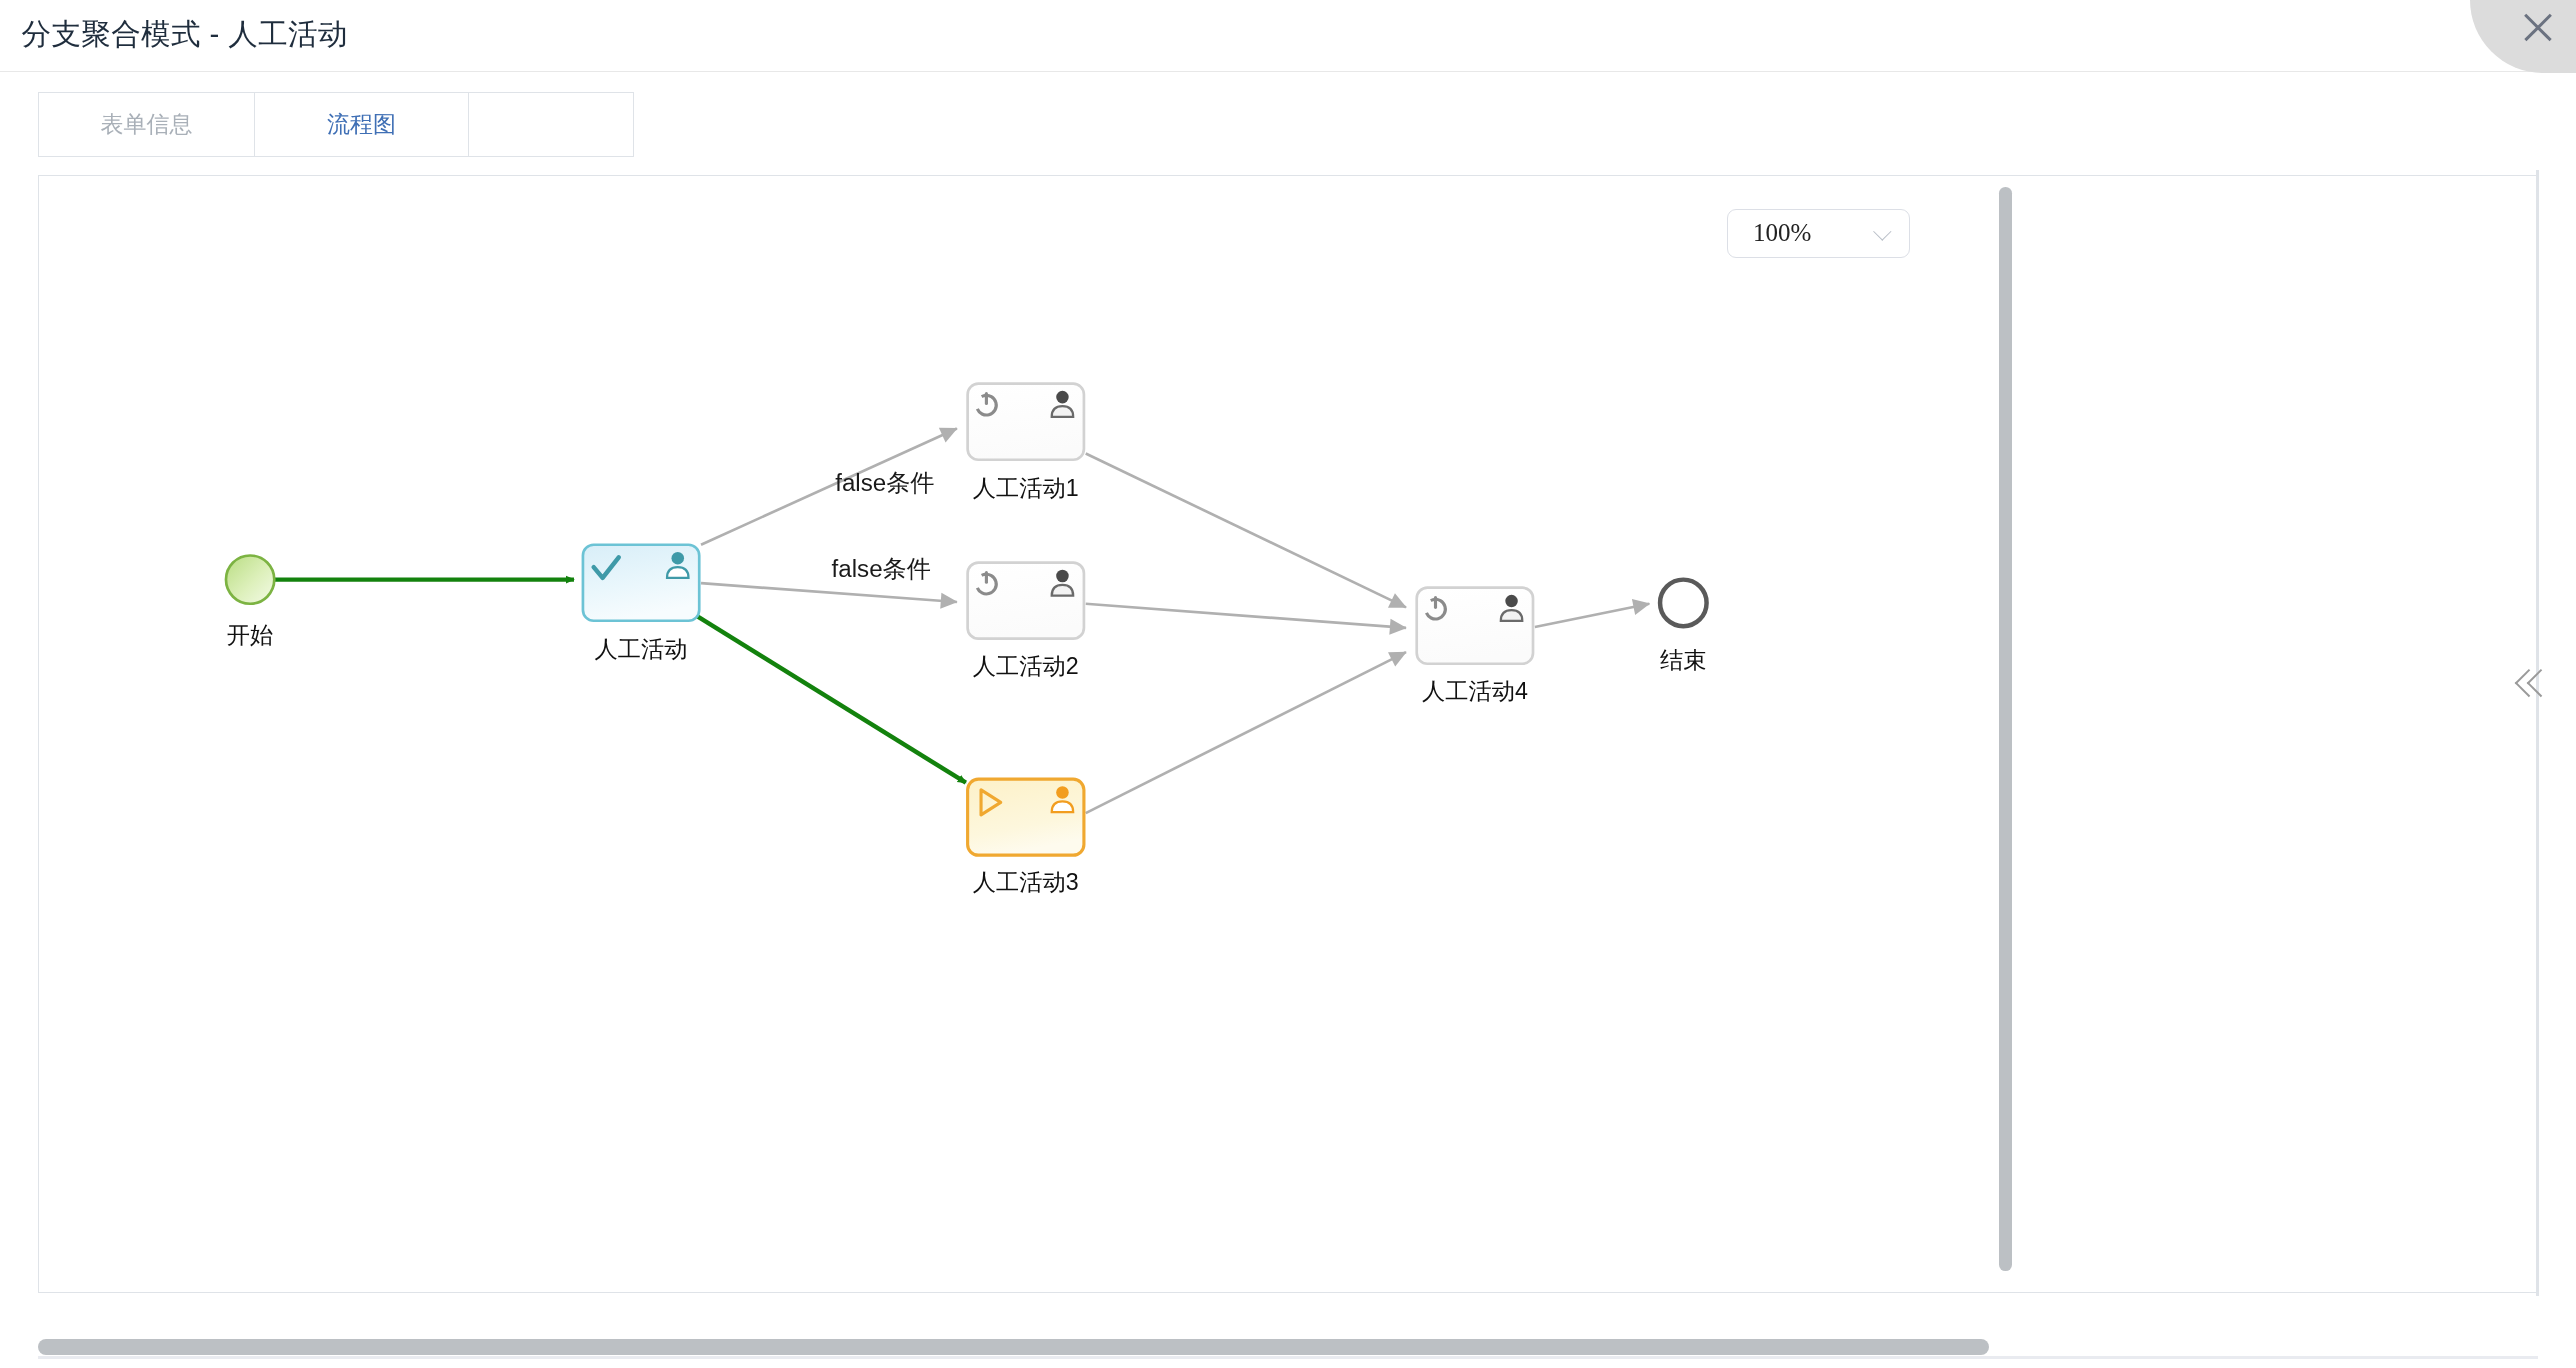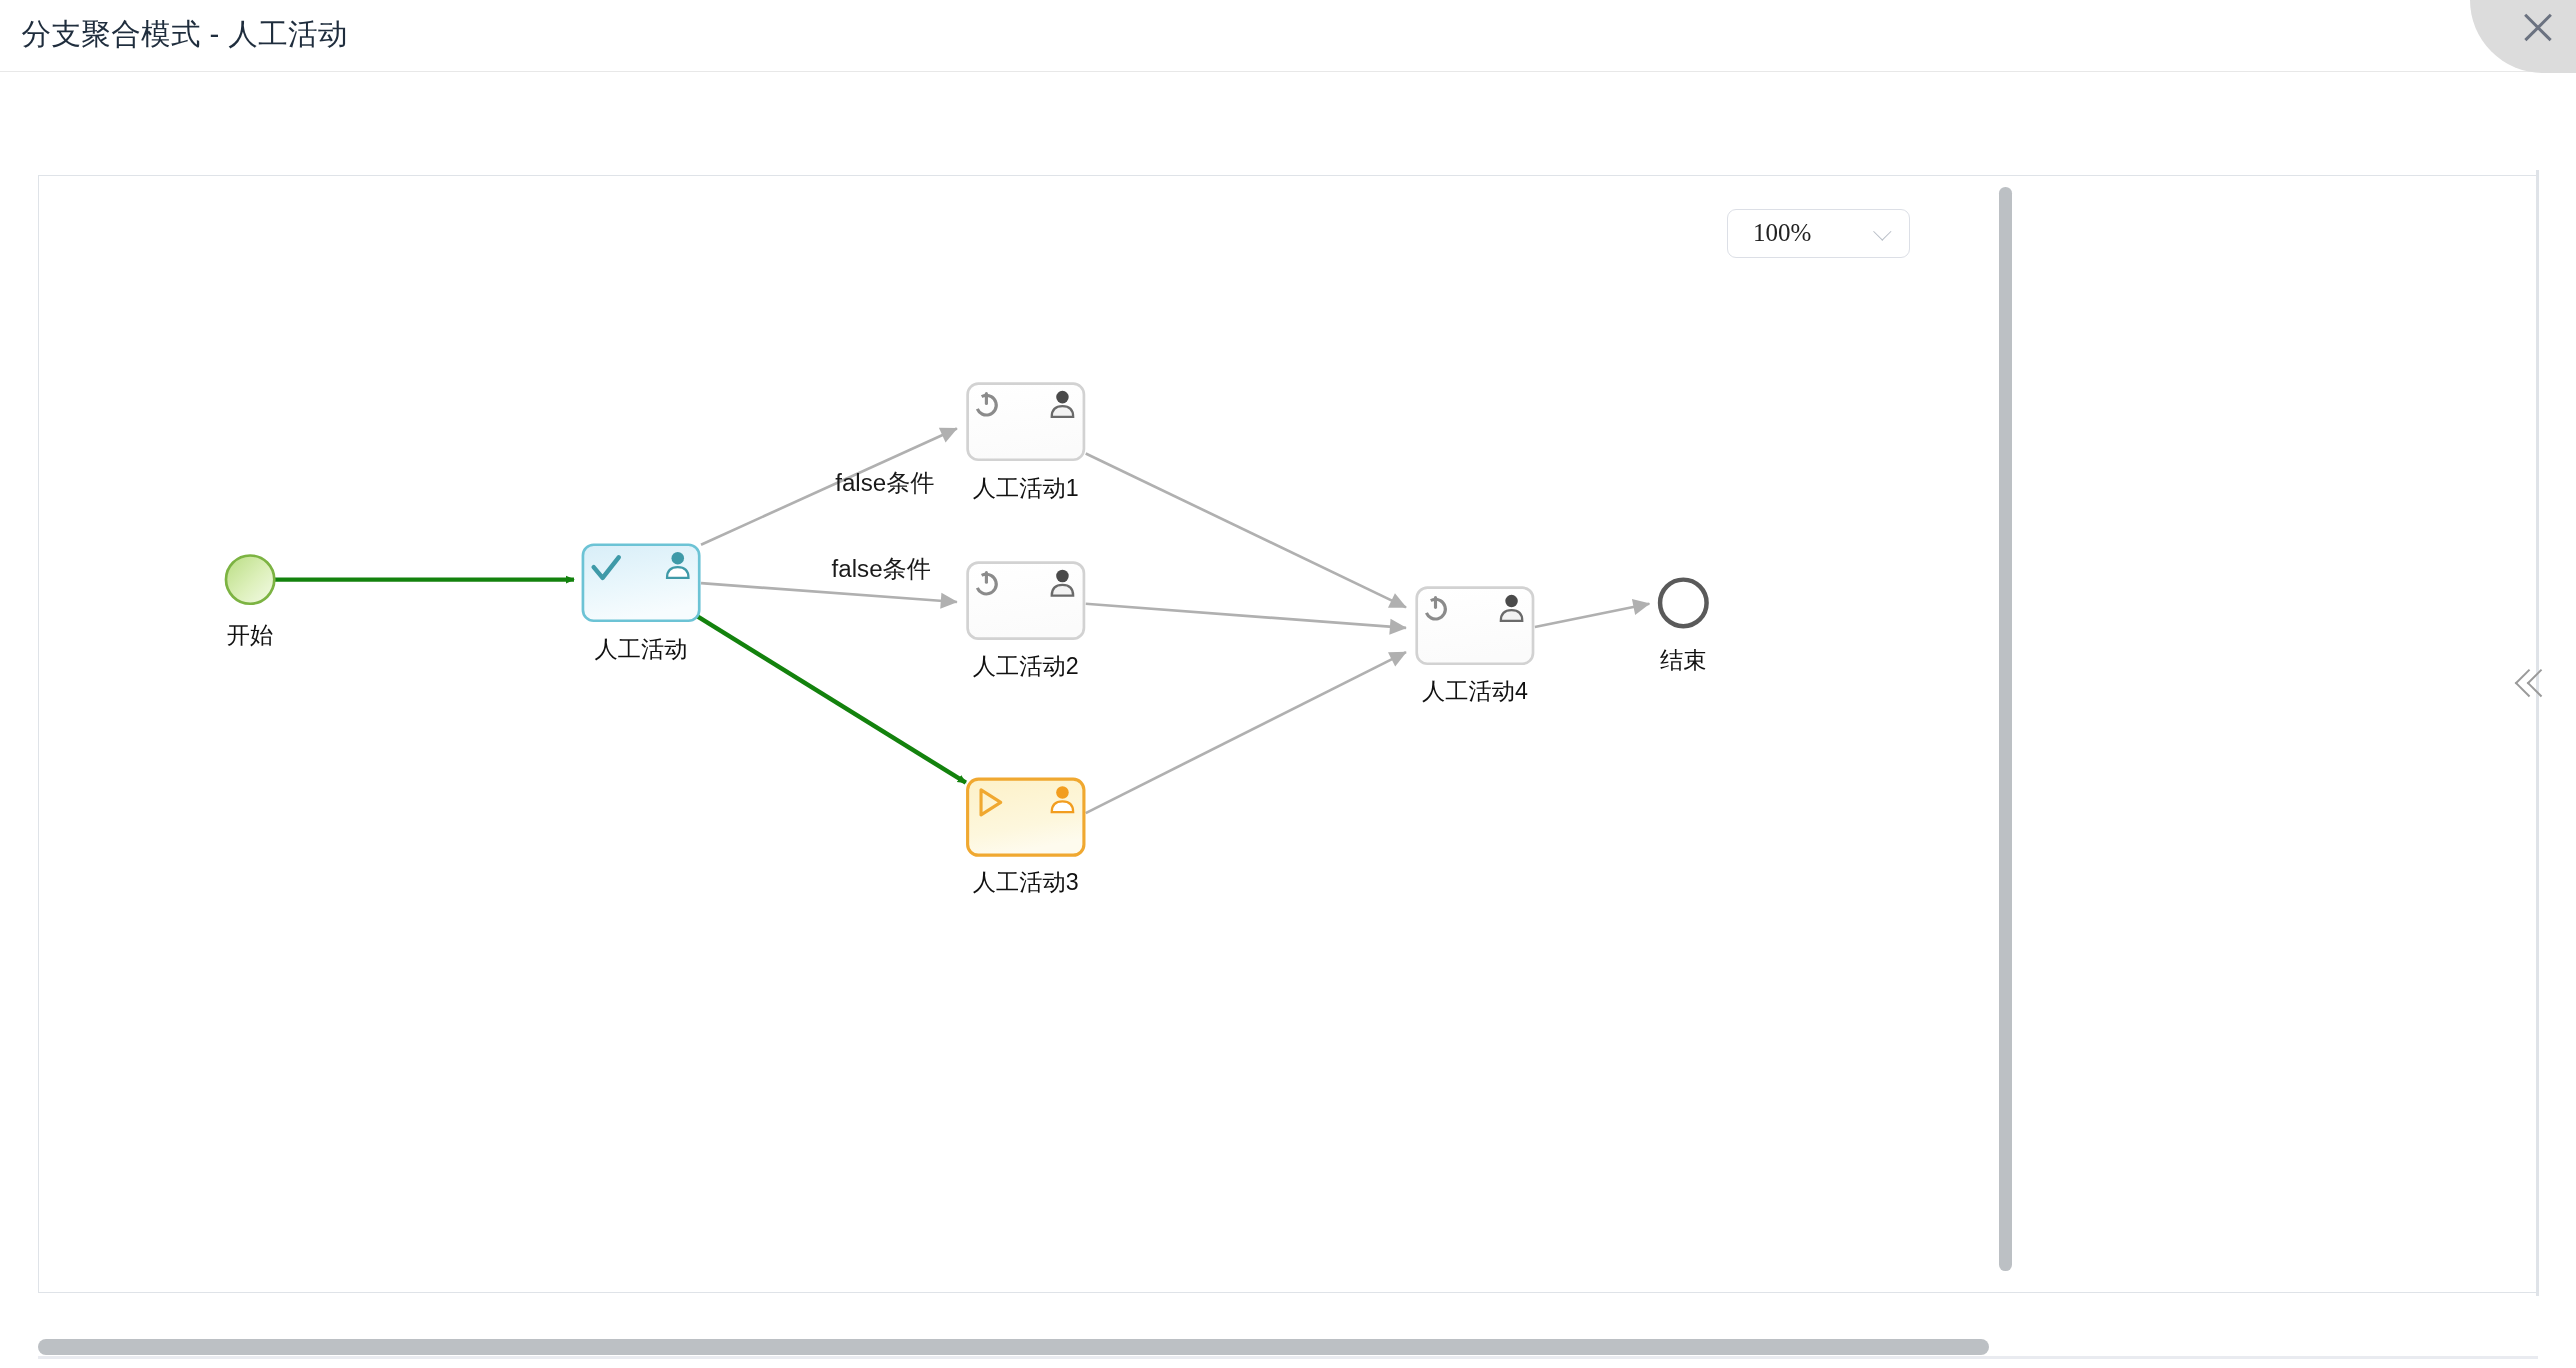--- a/index.html
+++ b/index.html
@@ -161,20 +161,25 @@
 
 <div class="dialog">
 
   <div class="dialog-header">
     <div class="dialog-title">分支聚合模式 - 人工活动</div>
     <div class="close-button">
       <div class="close-icon"></div>
     </div>
   </div>
 
+  <div class="tab-bar">
+    <div class="tab tab-form">表单信息</div>
+    <div class="tab tab-flow">流程图</div>
+    <div class="tab tab-filler"></div>
+  </div>
 
   <div class="canvas-panel">
 
     <svg class="diagram" width="2496" height="1115" viewBox="0 0 2790 1246">
       <defs>
         <linearGradient id="gradStart" x1="0" y1="0" x2="1" y2="1">
           <stop offset="0%" stop-color="#b9dd82"></stop>
           <stop offset="55%" stop-color="#ddf0bb"></stop>
           <stop offset="100%" stop-color="#f4fbe8"></stop>
         </linearGradient>

